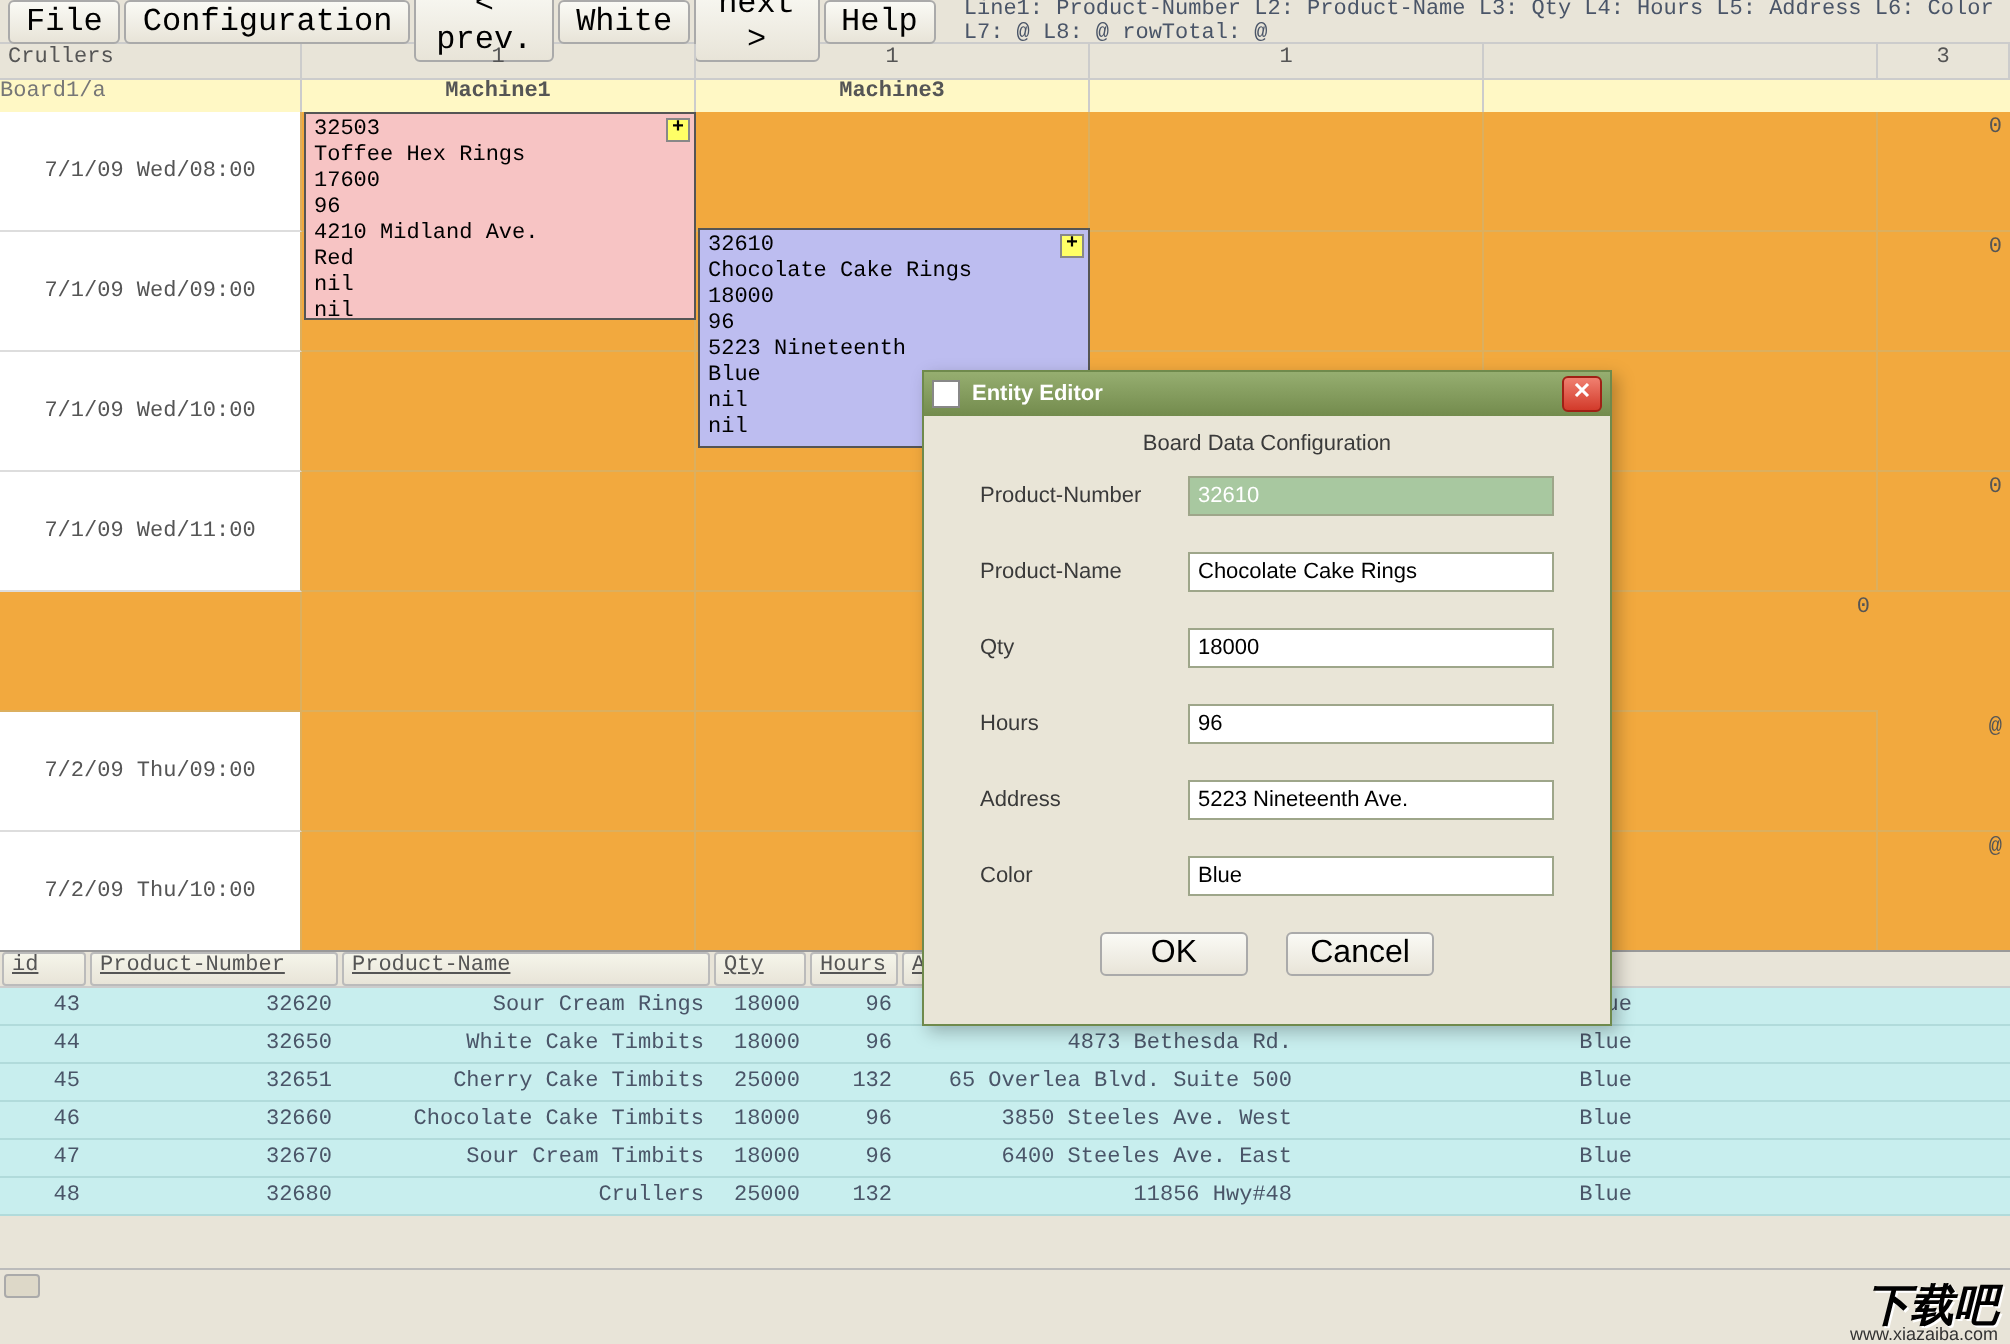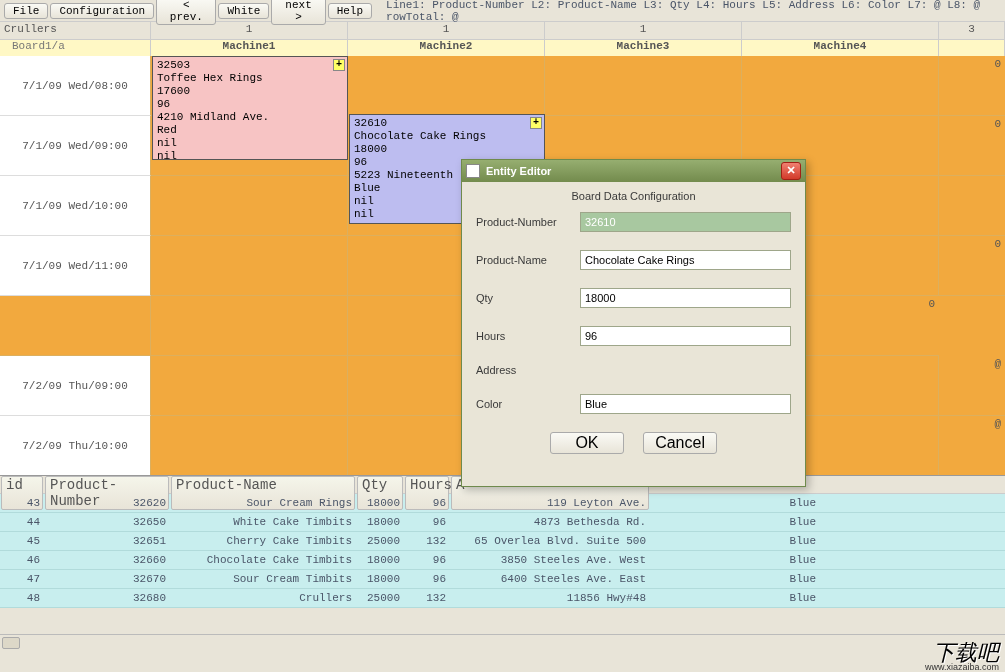--- a/index.html
+++ b/index.html
@@ -15,21 +15,21 @@
 .toolbar {
   display: flex;
   align-items: center;
   background: #e8e4d8;
   padding: 2px 4px;
   height: 22px;
   border-bottom: 1px solid #ccc;
 }
 .toolbar button {
   font-family: "Courier New", monospace;
-  font-size: 11px;
+  font-size: 16px;
   background: linear-gradient(#fafaf5,#e8e4d8);
   border: 1px solid #aaa;
   border-radius: 3px;
   padding: 1px 8px;
   margin-right: 2px;
   cursor: pointer;
 }
 .toolbar .legend {
   margin-left: 12px;
   color: #4a5568;
@@ -49,21 +49,21 @@
 }
 .machine-header-row .c { text-align: center; }
 .machines-row {
   display: grid;
   grid-template-columns: 151px 197px 197px 197px 197px 66px;
   height: 16px;
   background: #fff8c5;
 }
 .machines-row .cell {
   border-right: 1px solid #ccc;
-  padding: 0 12px;
+  padding: 0 0;
   color: #555;
   font-weight: bold;
   text-align: center;
   font-family: Liberation Mono, monospace;
 }
 .machines-row .left { text-align: left; font-weight: normal; color: #777; }
 .sched-container {
   height: 419px;
   position: relative;
   overflow: hidden;
@@ -128,38 +128,39 @@
   height: 18px;
   border-bottom: 1px solid #ccc;
 }
 .table-head .th {
   background: linear-gradient(#f5f5ea,#e8e4d8);
   border: 1px solid #bbb;
   border-radius: 2px;
   margin: 0 1px;
   padding: 0 4px;
   color: #555;
-  font-size: 14px;
+  font-size: 11px;
+  text-decoration: underline;
 }
 .table-body { background: #e8e4d8; overflow-y: auto; height: 140px; }
 .tr {
   display: grid;
   grid-template-columns: 44px 126px 186px 48px 46px 200px 170px 1fr;
   padding: 3px 0;
   background: #c8eeee;
   border-bottom: 1px solid #b1dbdb;
   color: #4a5568;
 }
 .tr .td { padding: 0 4px; white-space: nowrap; overflow: hidden; text-align: right; }
 .hscroll { height: 16px; background: #e8e4d8; border-top: 1px solid #bbb; position:relative; }
 .hscroll .thumb { position:absolute; left:2px; top:2px; width:18px; height:12px; background:#ddd8c8; border:1px solid #aaa; border-radius:2px;}
 
 .dialog {
   position: absolute;
-  left: 461px; top: 159px;
+  left: 461px; top: 185px;
   width: 345px; height: 328px;
   background: #e9e5d7;
   border: 1px solid #6f8a4c;
   box-shadow: 3px 3px 8px rgba(0,0,0,0.25);
   font-family: Tahoma, Arial, sans-serif;
   font-size: 11px;
 }
 .titlebar {
   height: 22px;
   background: linear-gradient(#96ae70, #738b4d);
@@ -180,21 +181,21 @@
   width: 20px; height: 18px;
   background: linear-gradient(#f08070,#d23a2a);
   border: 1px solid #a02015;
   border-radius: 3px;
   color: white;
   text-align: center;
   line-height: 15px;
   font-weight: bold;
   font-family: Arial;
 }
-.dialog .body { padding: 8px 14px; }
+.dialog .body { padding: 8px 28px; }
 .dialog .subtitle { text-align: center; color: #3a3a3a; margin-bottom: 10px; }
 .formrow {
   display: flex;
   align-items: center;
   margin-bottom: 18px;
 }
 .formrow label { width: 104px; color: #3a3a3a; }
 .formrow input {
   flex: 1;
   border: 1px solid #9ea68a;
@@ -214,21 +215,21 @@
   border-radius: 3px;
   font-family: Tahoma, Arial, sans-serif;
   font-size: 16px;
   cursor: pointer;
 }
 .watermark {
   position: absolute;
   right: 6px; bottom: 4px;
   font-family: Arial, sans-serif;
   font-size: 22px;
-  font-weight: normal;
+  font-weight: bold;
   font-style: italic;
   color: #000;
   text-shadow: 1px 1px 0 #fff;
 }
 .watermark-sub {
   position: absolute;
   right: 6px; bottom: 0px;
   font-family: Liberation Sans, sans-serif;
   font-size: 9px;
   color: #333;
@@ -251,23 +252,21 @@
   <div class="cell">Crullers</div>
   <div class="cell c">1</div>
   <div class="cell c">1</div>
   <div class="cell c">1</div>
   <div class="cell c"></div>
   <div class="cell c">3</div>
 </div>
 <div class="machines-row">
   <div class="cell left">Board1/a</div>
   <div class="cell">Machine1</div>
-  <div class="cell">Machine2</div>
   <div class="cell">Machine3</div>
-  <div class="cell">Machine4</div>
   <div class="cell"></div>
 </div>
 
 <div class="sched-container">
   <div class="sched-grid">
     <div class="sched-row">
         <div class="timecell">7/1/09 Wed/08:00</div>
         <div class="slot"></div>
         <div class="slot"></div>
         <div class="slot"></div>
@@ -439,20 +438,21 @@
     <div class="formrow">
         <label>Qty</label>
         <input value="18000" style="">
       </div>
     <div class="formrow">
         <label>Hours</label>
         <input value="96" style="">
       </div>
     <div class="formrow">
         <label>Address</label>
+        <input value="5223 Nineteenth Ave." style="">
       </div>
     <div class="formrow">
         <label>Color</label>
         <input value="Blue" style="">
       </div>
     <div class="dlg-buttons">
       <button>OK</button>
       <button>Cancel</button>
     </div>
   </div>

